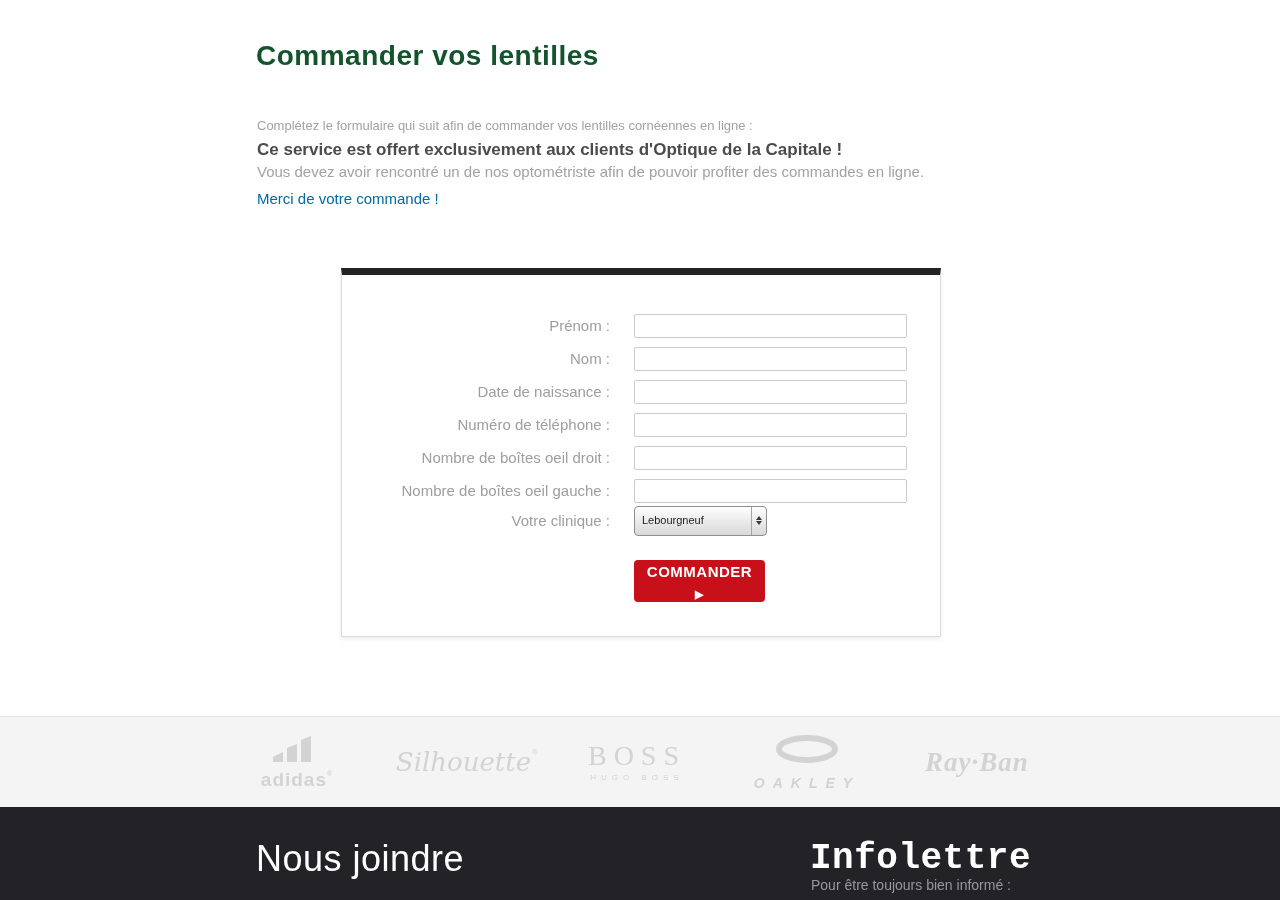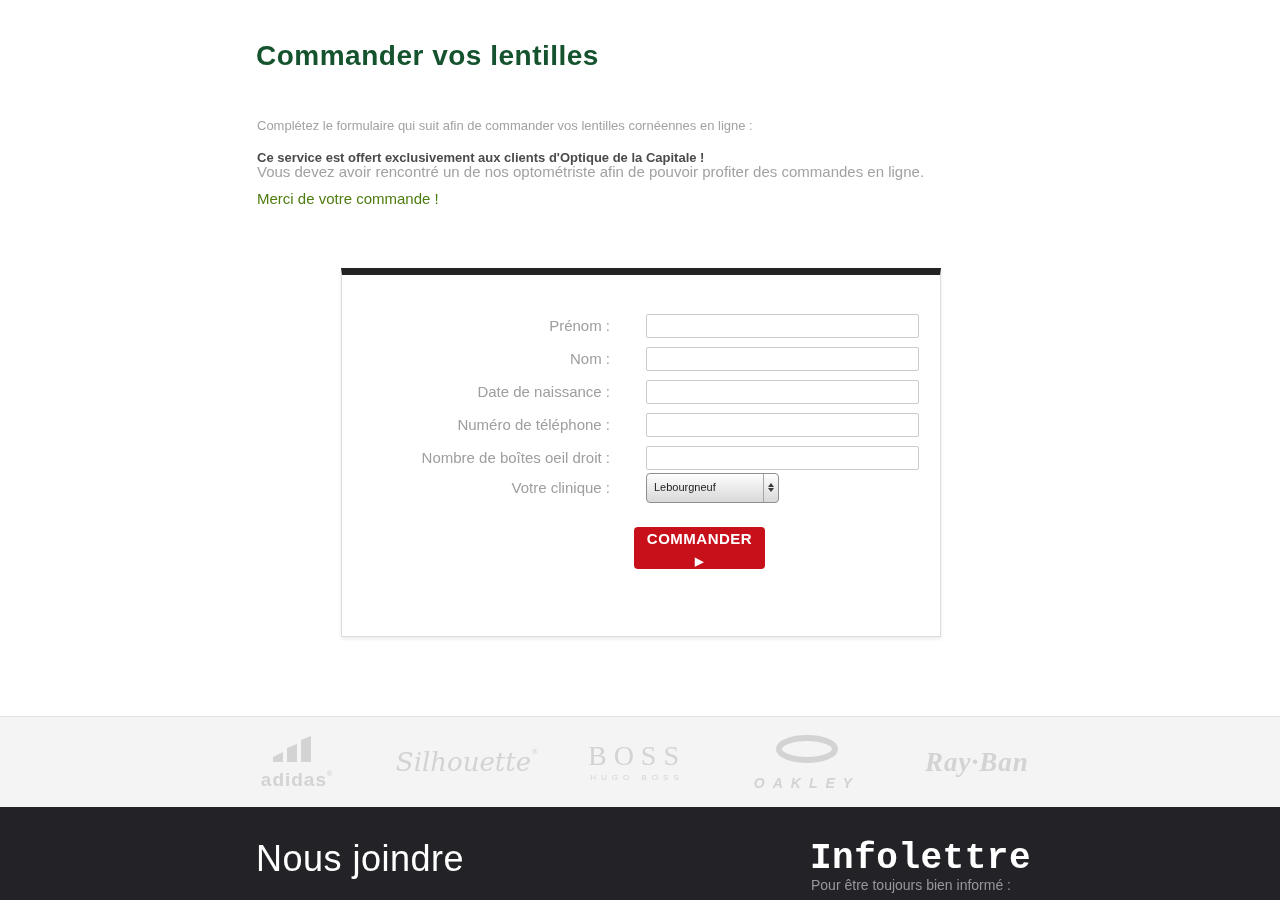--- a/index.html
+++ b/index.html
@@ -14,48 +14,48 @@
   .page-title {
     position: absolute; left: 256px; top: 40px;
     font-size: 28px; font-weight: bold; color: #14532d;
     letter-spacing: 0.5px;
   }
   .intro-text {
     position: absolute; left: 257px; top: 118px;
     font-size: 13px; color: #a2a2a2;
   }
   .notice-bold {
-    position: absolute; left: 257px; top: 150px;
-    font-size: 13px; font-weight: bold; color: #4b4b4d;
+    position: absolute; left: 257px; top: 140px;
+    font-size: 17px; font-weight: bold; color: #4b4b4d;
   }
   .notice-sub {
     position: absolute; left: 257px; top: 163px;
     font-size: 15px; color: #a2a2a2;
   }
   .thanks-text {
     position: absolute; left: 257px; top: 190px;
-    font-size: 15px; color: #4d7c0f;
+    font-size: 15px; color: #0369a1;
   }
 
   
   .order-panel {
     position: absolute; left: 341px; top: 268px;
     width: 600px; height: 369px;
     background: #ffffff;
     border: 1px solid #dcdcdc;
     border-top: 7px solid #232326;
     box-shadow: 0 2px 4px rgba(0,0,0,0.08);
   }
   .form-rows { padding-top: 39px; }
   .form-row {
     display: flex; align-items: center;
     height: 24px; margin-bottom: 9px;
   }
   .field-label {
-    flex: 0 0 268px; margin-right: 36px;
+    flex: 0 0 268px; margin-right: 24px;
     text-align: right;
     font-size: 15px; color: #9e9e9e;
     line-height: 24px; white-space: nowrap;
   }
   .text-input {
     width: 273px; height: 24px;
     border: 1px solid #cbcbcb; border-radius: 2px;
     background: #ffffff;
     font-family: "Liberation Sans", sans-serif;
     font-size: 14px; color: #333; padding: 0 6px;
@@ -197,20 +197,24 @@
     <div class="form-row">
       <label class="field-label">Numéro de téléphone :</label>
       <input class="text-input" type="text" value="" style="">
     </div>
 
     <div class="form-row">
       <label class="field-label">Nombre de boîtes oeil droit :</label>
       <input class="text-input" type="text" value="" style="">
     </div>
 
+    <div class="form-row">
+      <label class="field-label">Nombre de boîtes oeil gauche :</label>
+      <input class="text-input" type="text" value="" style="">
+    </div>
 
     <div class="form-row select-row">
       <label class="field-label">Votre clinique :</label>
       <div class="mac-select">
         <span class="mac-select-value">Lebourgneuf</span>
         <span class="mac-select-stepper">
           <span class="tri-up"></span>
             <span class="tri-down"></span>
         </span>
       </div>

